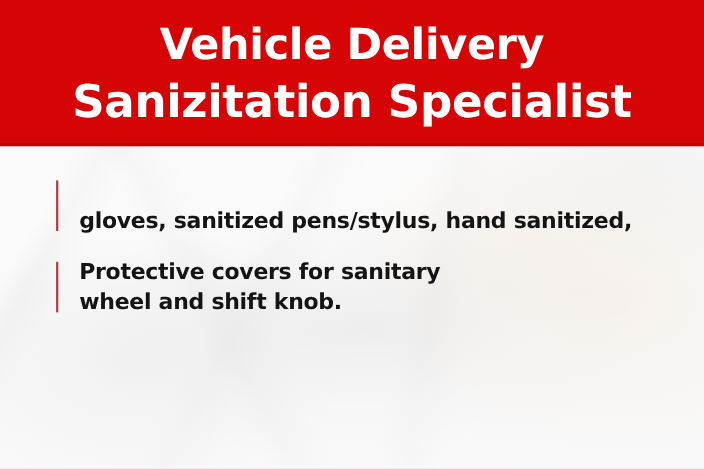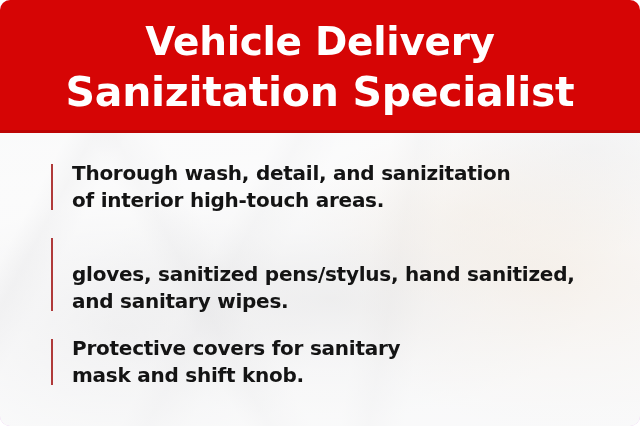--- a/index.html
+++ b/index.html
@@ -11,21 +11,20 @@
   body {
     font-family: "Liberation Sans", sans-serif;
   }
 
   .infographic {
     position: relative;
     width: 640px;
     height: 426px;
     overflow: hidden;
     background: #f0abfc;
-    border-radius: 10px;
   }
 
   
   .photo-backdrop {
     position: absolute;
     left: 0;
     top: 0;
     width: 640px;
     height: 426px;
     background:
@@ -143,40 +142,32 @@
   <div class="photo-backdrop"></div>
   <div class="photo-veil"></div>
 
   <div class="header-banner">
     <div class="header-title-line line-1">Vehicle Delivery</div>
     <div class="header-title-line line-2">Sanizitation Specialist</div>
   </div>
 
   <div class="bullet-list">
 
-    <div class="bullet-item">
-      <span class="bullet-marker"></span>
-      <p class="bullet-text">
-        <span>Thorough wash, detail, and sanizitation</span><br>
-        <span>of interior high-touch areas.</span>
-      </p>
-    </div>
 
     <div class="bullet-item">
       <span class="bullet-marker"></span>
       <p class="bullet-text">
         <br>
         <span>gloves, sanitized pens/stylus, hand sanitized,</span><br>
-        <span>and sanitary wipes.</span>
       </p>
     </div>
 
     <div class="bullet-item">
       <span class="bullet-marker"></span>
       <p class="bullet-text">
         <span>Protective covers for sanitary</span><br>
-        <span>mask and shift knob.</span>
+        <span>wheel and shift knob.</span>
       </p>
     </div>
 
   </div>
 
 </div>
 
 </body></html>

